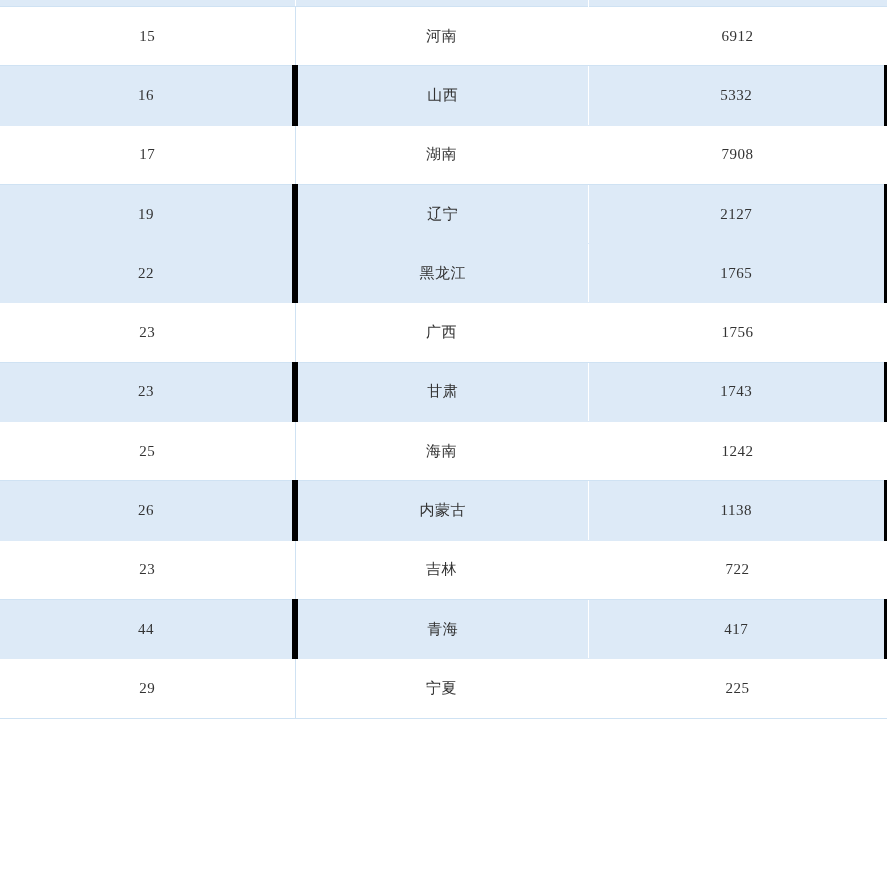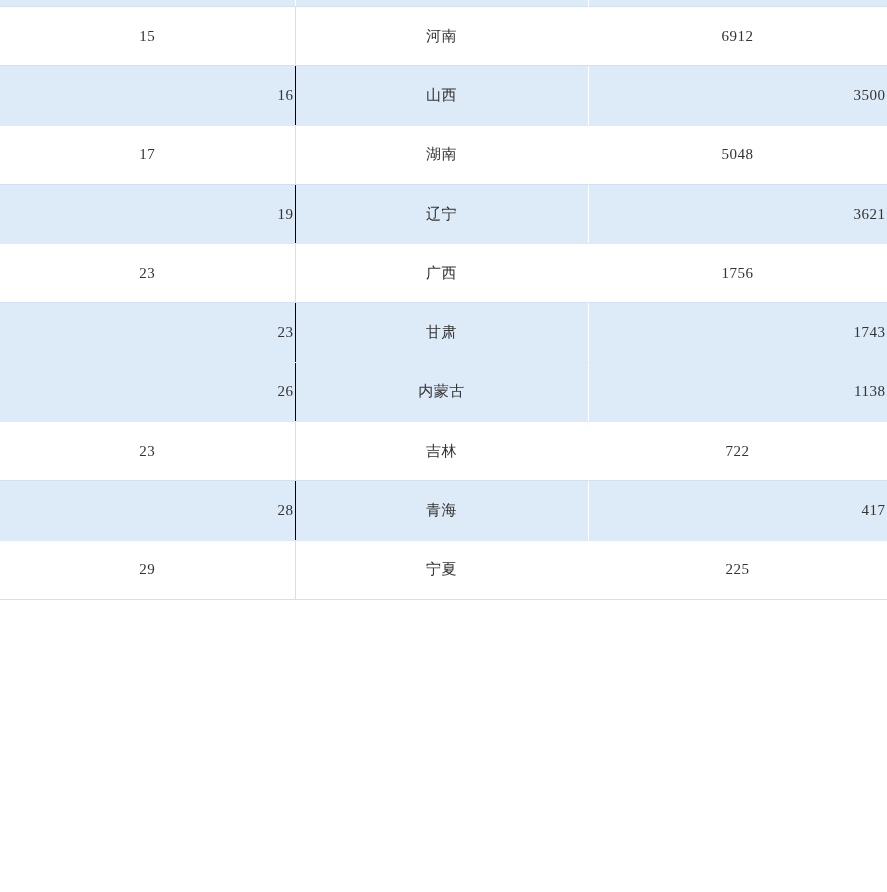--- a/index.html
+++ b/index.html
@@ -48,22 +48,21 @@
     background: #ddeaf7;
     border-top: 1px solid #ddeaf7;
     border-bottom: 1px solid #ddeaf7;
   }
   tr.row-odd td.cell-rank,
   tr.row-odd td.cell-value {
     border-right: 1px solid #cfe2f3;
   }
   tr.row-even td.cell-rank,
   tr.row-even td.cell-value {
-    border-right: 1px solid #000000;
-    text-align: right;
+    border-right: 6px solid #000000;
   }
   .cell-region {
     letter-spacing: 2px;
     margin-left: 28px;
   }
   .top-partial {
     height: 6px;
     width: 887px;
     background: #ddeaf7;
     box-sizing: border-box;
@@ -98,54 +97,64 @@
     </colgroup>
     <tbody>
       <tr class="row-odd">
         <td class="cell-rank">15</td>
         <td class="cell-region">河南</td>
         <td class="cell-value">6912</td>
       </tr>
       <tr class="row-even">
         <td class="cell-rank">16</td>
         <td class="cell-region">山西</td>
-        <td class="cell-value">3500</td>
+        <td class="cell-value">5332</td>
       </tr>
       <tr class="row-odd">
         <td class="cell-rank">17</td>
         <td class="cell-region">湖南</td>
-        <td class="cell-value">5048</td>
+        <td class="cell-value">7908</td>
       </tr>
       <tr class="row-even">
         <td class="cell-rank">19</td>
         <td class="cell-region">辽宁</td>
-        <td class="cell-value">3621</td>
+        <td class="cell-value">2127</td>
+      </tr>
+      <tr class="row-even">
+        <td class="cell-rank">22</td>
+        <td class="cell-region">黑龙江</td>
+        <td class="cell-value">1765</td>
       </tr>
       <tr class="row-odd">
         <td class="cell-rank">23</td>
         <td class="cell-region">广西</td>
         <td class="cell-value">1756</td>
       </tr>
       <tr class="row-even">
         <td class="cell-rank">23</td>
         <td class="cell-region">甘肃</td>
         <td class="cell-value">1743</td>
+      </tr>
+      <tr class="row-odd">
+        <td class="cell-rank">25</td>
+        <td class="cell-region">海南</td>
+        <td class="cell-value">1242</td>
       </tr>
       <tr class="row-even">
         <td class="cell-rank">26</td>
         <td class="cell-region">内蒙古</td>
         <td class="cell-value">1138</td>
       </tr>
       <tr class="row-odd">
         <td class="cell-rank">23</td>
         <td class="cell-region">吉林</td>
         <td class="cell-value">722</td>
       </tr>
       <tr class="row-even">
-        <td class="cell-rank">28</td>
+        <td class="cell-rank">44</td>
         <td class="cell-region">青海</td>
         <td class="cell-value">417</td>
       </tr>
       <tr class="row-odd">
         <td class="cell-rank">29</td>
         <td class="cell-region">宁夏</td>
         <td class="cell-value">225</td>
       </tr>
     </tbody>
   </table>

